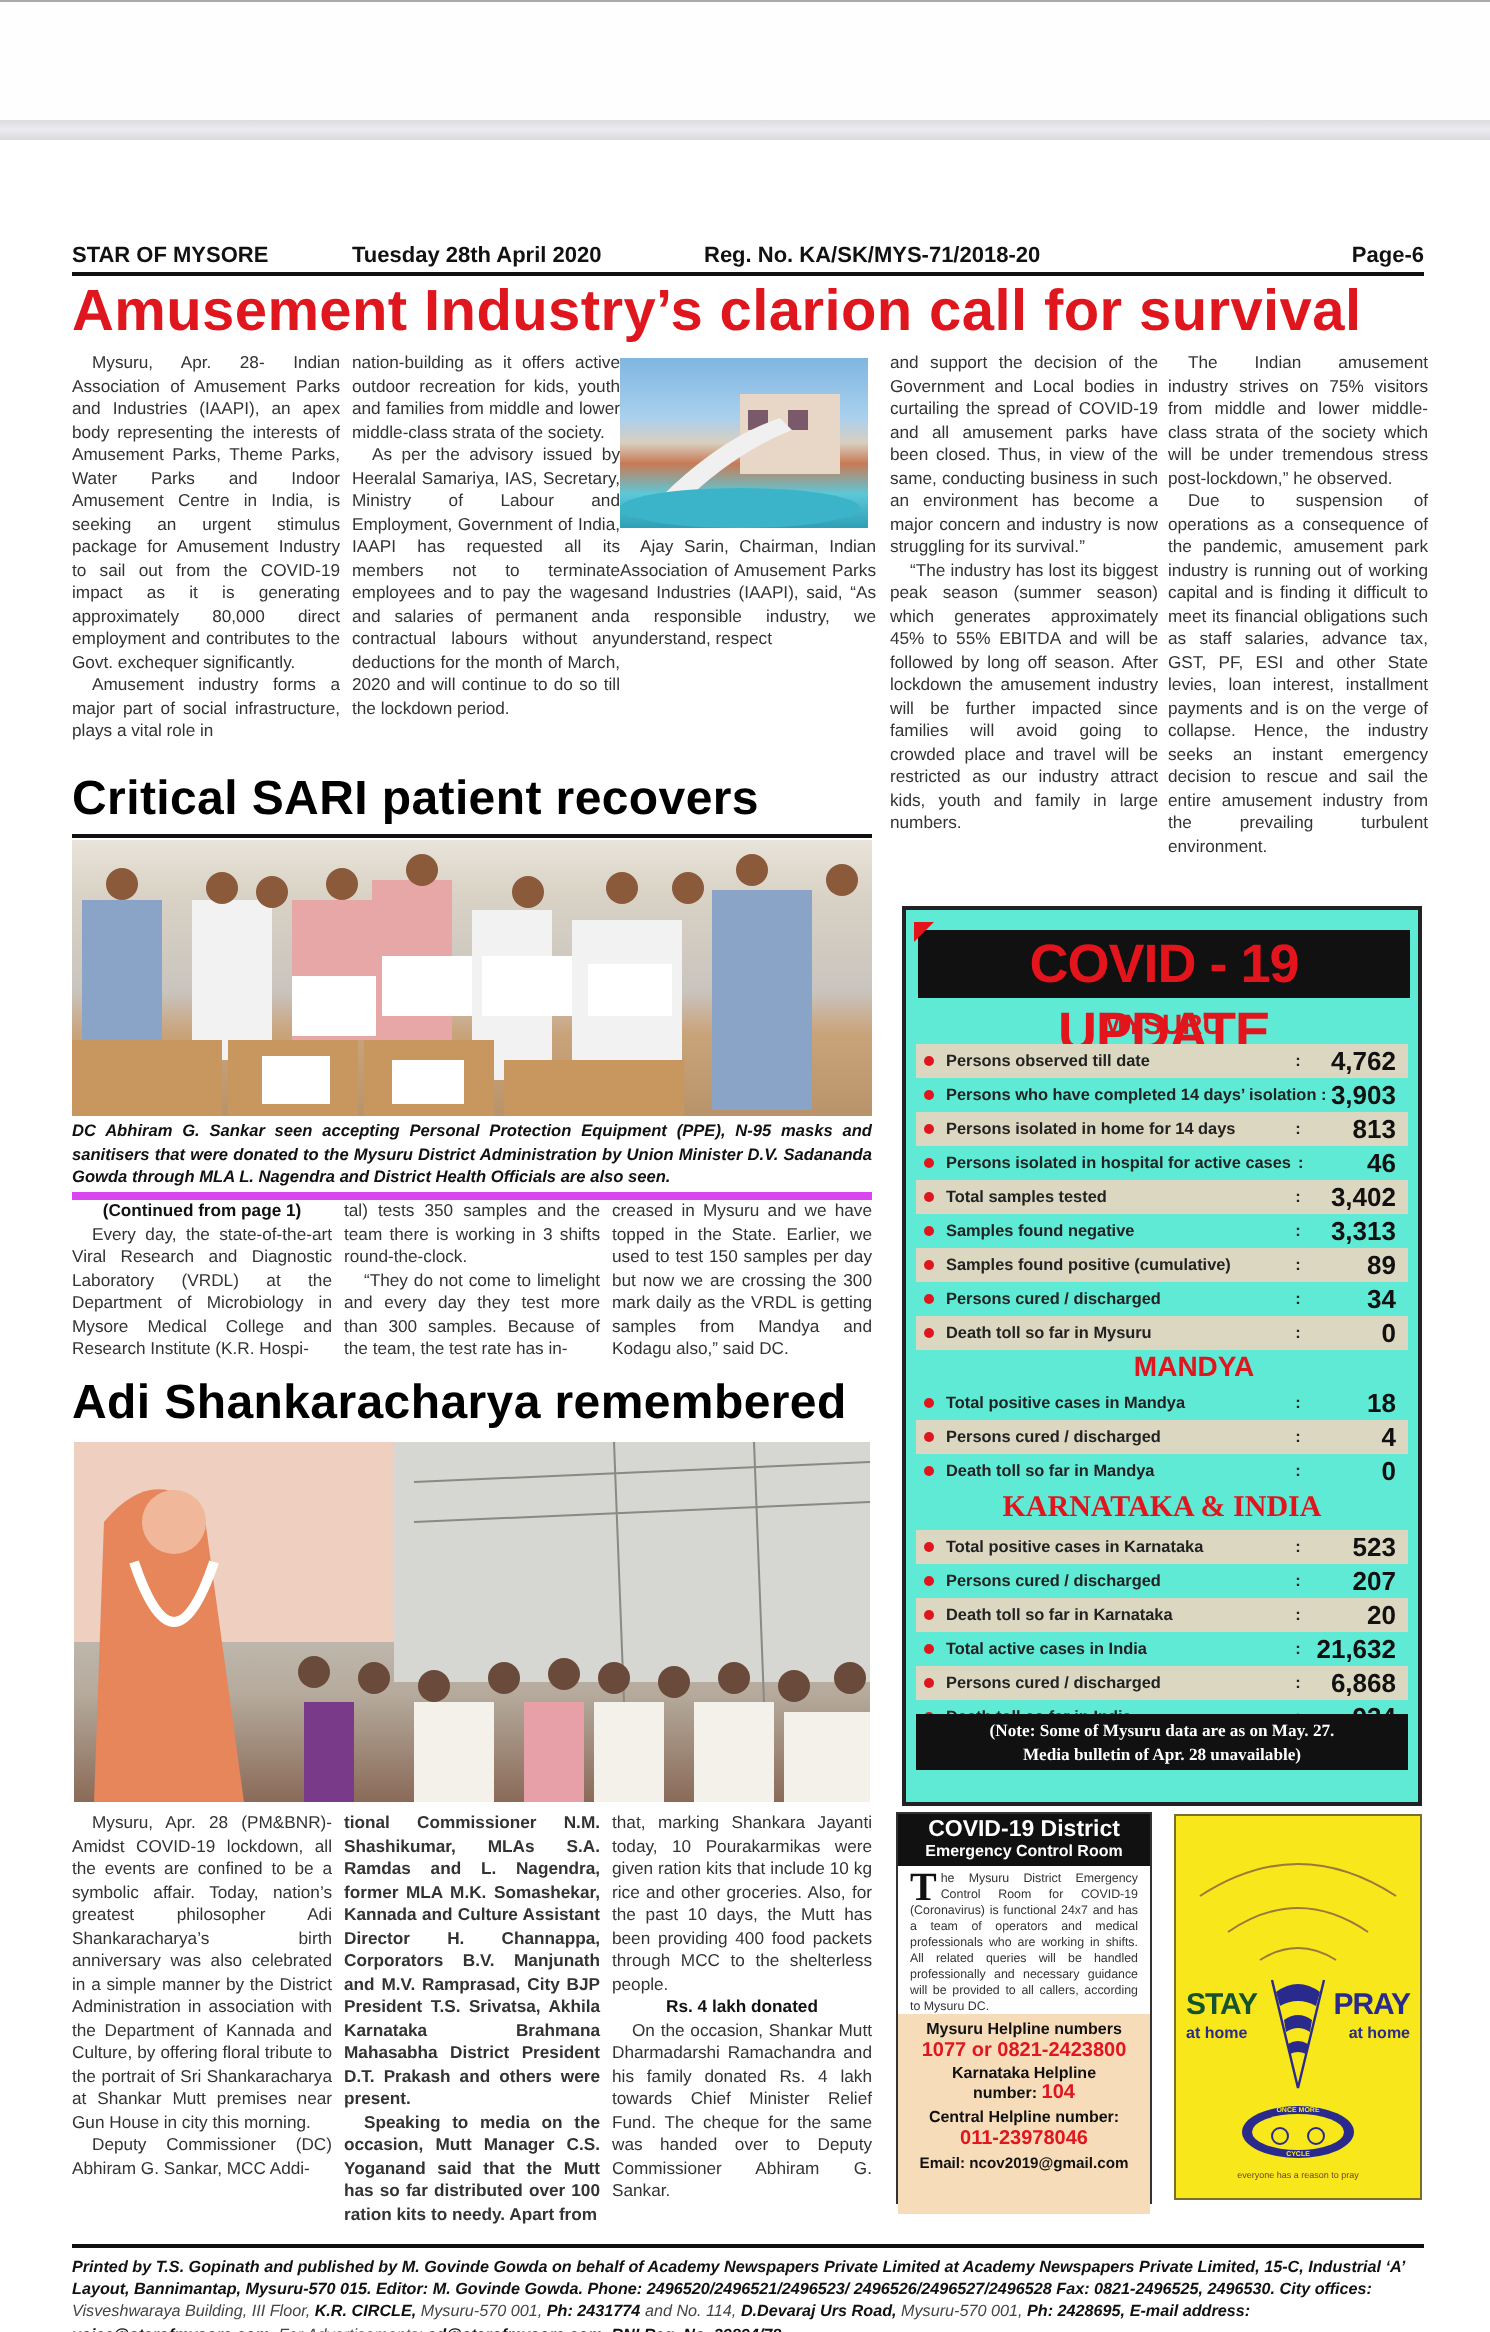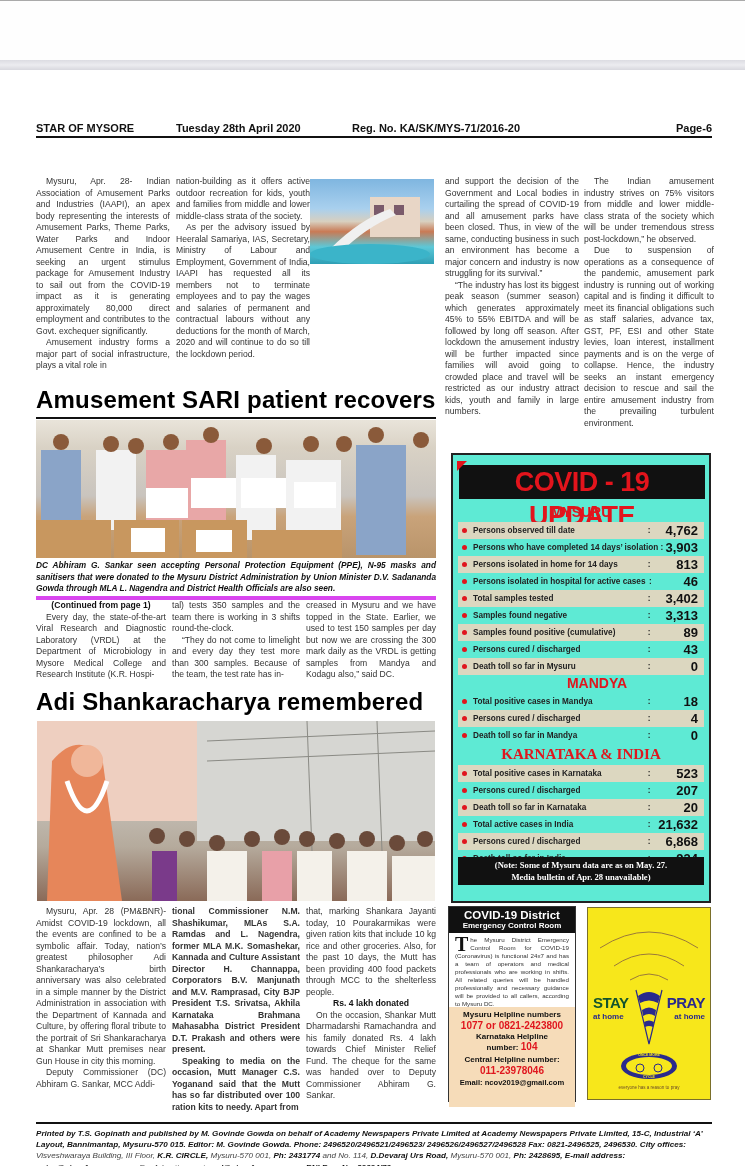--- a/index.html
+++ b/index.html
@@ -54,54 +54,58 @@
 <body>
 
 <div class="viewer-top"></div>
 <div class="page-gap"></div>
 
 <div class="page">
 
   <div class="abs masthead">
     <span style="left:0">STAR OF MYSORE</span>
     <span style="left:140px">Tuesday 28th April 2020</span>
-    <span style="left:316px">Reg. No. KA/SK/MYS-71/2016-20</span>
+    <span style="left:316px">Reg. No. KA/SK/MYS-71/2018-20</span>
     <span style="right:0">Page-6</span>
   </div>
 
+  <div class="abs headline-main">Amusement Industry’s clarion call for survival</div>
 
   <div class="abs col" style="left:36px; top:106px; width:134px;">
     <p>Mysuru, Apr. 28- Indian Association of Amusement Parks and Industries (IAAPI), an apex body representing the interests of Amusement Parks, Theme Parks, Water Parks and Indoor Amusement Centre in India, is seeking an urgent stimulus package for Amusement Industry to sail out from the COVID-19 impact as it is generating approximately 80,000 direct employment and contributes to the Govt. exchequer significantly.</p>
     <p>Amusement industry forms a major part of social infrastructure, plays a vital role in</p>
   </div>
   <div class="abs col" style="left:176px; top:106px; width:134px;">
     <p style="text-indent:0">nation-building as it offers active outdoor recreation for kids, youth and families from middle and lower middle-class strata of the society.</p>
     <p>As per the advisory issued by Heeralal Samariya, IAS, Secretary, Ministry of Labour and Employment, Government of India, IAAPI has requested all its members not to terminate employees and to pay the wages and salaries of permanent and contractual labours without any deductions for the month of March, 2020 and will continue to do so till the lockdown period.</p>
   </div>
   <div class="abs" style="left:310px; top:106px; width:128px;">
     <div class="img" style="margin-top:3px; width:124px; height:85px; background:linear-gradient(180deg,#7fb6e0 0%,#a9d0ee 35%,#d8cfbf 50%,#c97a55 62%,#5cc8d8 80%,#2e9fb5 100%);">
       <svg width="124" height="85">
         <rect x="60" y="18" width="50" height="40" fill="#e8d6c6"></rect>
         <rect x="64" y="26" width="10" height="10" fill="#7a5a6a"></rect>
         <rect x="84" y="26" width="10" height="10" fill="#7a5a6a"></rect>
         <path d="M20 70 Q50 40 80 30 L86 36 Q56 48 30 74 Z" fill="#f0f0f0"></path>
         <ellipse cx="60" cy="75" rx="60" ry="10" fill="#3bb4c9"></ellipse>
       </svg>
     </div>
+    <div class="col" style="margin-top:4px;">
+      <p>Ajay Sarin, Chairman, Indian Association of Amusement Parks and Industries (IAAPI), said, “As a responsible industry, we understand, respect</p>
+    </div>
   </div>
   <div class="abs col" style="left:445px; top:106px; width:134px;">
     <p style="text-indent:0">and support the decision of the Government and Local bodies in curtailing the spread of COVID-19 and all amusement parks have been closed. Thus, in view of the same, conducting business in such an environment has become a major concern and industry is now struggling for its survival.”</p>
     <p>“The industry has lost its biggest peak season (summer season) which generates approximately 45% to 55% EBITDA and will be followed by long off season. After lockdown the amusement industry will be further impacted since families will avoid going to crowded place and travel will be restricted as our industry attract kids, youth and family in large numbers.</p>
   </div>
   <div class="abs col" style="left:584px; top:106px; width:130px;">
     <p>The Indian amusement industry strives on 75% visitors from middle and lower middle-class strata of the society which will be under tremendous stress post-lockdown,” he observed.</p>
     <p>Due to suspension of operations as a consequence of the pandemic, amusement park industry is running out of working capital and is finding it difficult to meet its financial obligations such as staff salaries, advance tax, GST, PF, ESI and other State levies, loan interest, installment payments and is on the verge of collapse. Hence, the industry seeks an instant emergency decision to rescue and sail the entire amusement industry from the prevailing turbulent environment.</p>
   </div>
 
-  <div class="abs h2" style="left:36px; top:316px;">Amusement SARI patient recovers</div>
+  <div class="abs h2" style="left:36px; top:316px;">Critical SARI patient recovers</div>
   <div class="abs" style="left:36px; top:347px; width:400px; height:2px; background:#111;"></div>
   <div class="abs img" style="left:36px; top:350px; width:400px; height:138px; background:linear-gradient(180deg,#e9e4da 0%,#d9d2c5 20%,#c9c4be 55%,#c9a37a 70%,#b9946a 100%);">
     <svg width="400" height="138">
       <g fill="#8aa4c8">
           <rect x="5" y="30" width="40" height="70"></rect>
           <rect x="320" y="25" width="50" height="110"></rect>
         </g>
       <g fill="#f2f2f2">
           <rect x="60" y="30" width="40" height="80"></rect>
           <rect x="250" y="40" width="55" height="80"></rect>
@@ -254,21 +258,21 @@
         <div class="stat-row shade" style="top: 169px;">
           <span class="bullet"></span>
           <span class="stat-label">Samples found positive (cumulative)</span>
           <span class="stat-colon">:</span>
           <span class="stat-val">89</span>
         </div>
         <div class="stat-row" style="top: 186px;">
           <span class="bullet"></span>
           <span class="stat-label">Persons cured / discharged</span>
           <span class="stat-colon">:</span>
-          <span class="stat-val">43</span>
+          <span class="stat-val">34</span>
         </div>
         <div class="stat-row shade" style="top: 203px;">
           <span class="bullet"></span>
           <span class="stat-label">Death toll so far in Mysuru</span>
           <span class="stat-colon">:</span>
           <span class="stat-val">0</span>
         </div>
       </div>
     <div class="region-title" style="top:220px;padding-left:32px;">MANDYA</div>
     <div id="mandya-rows">

